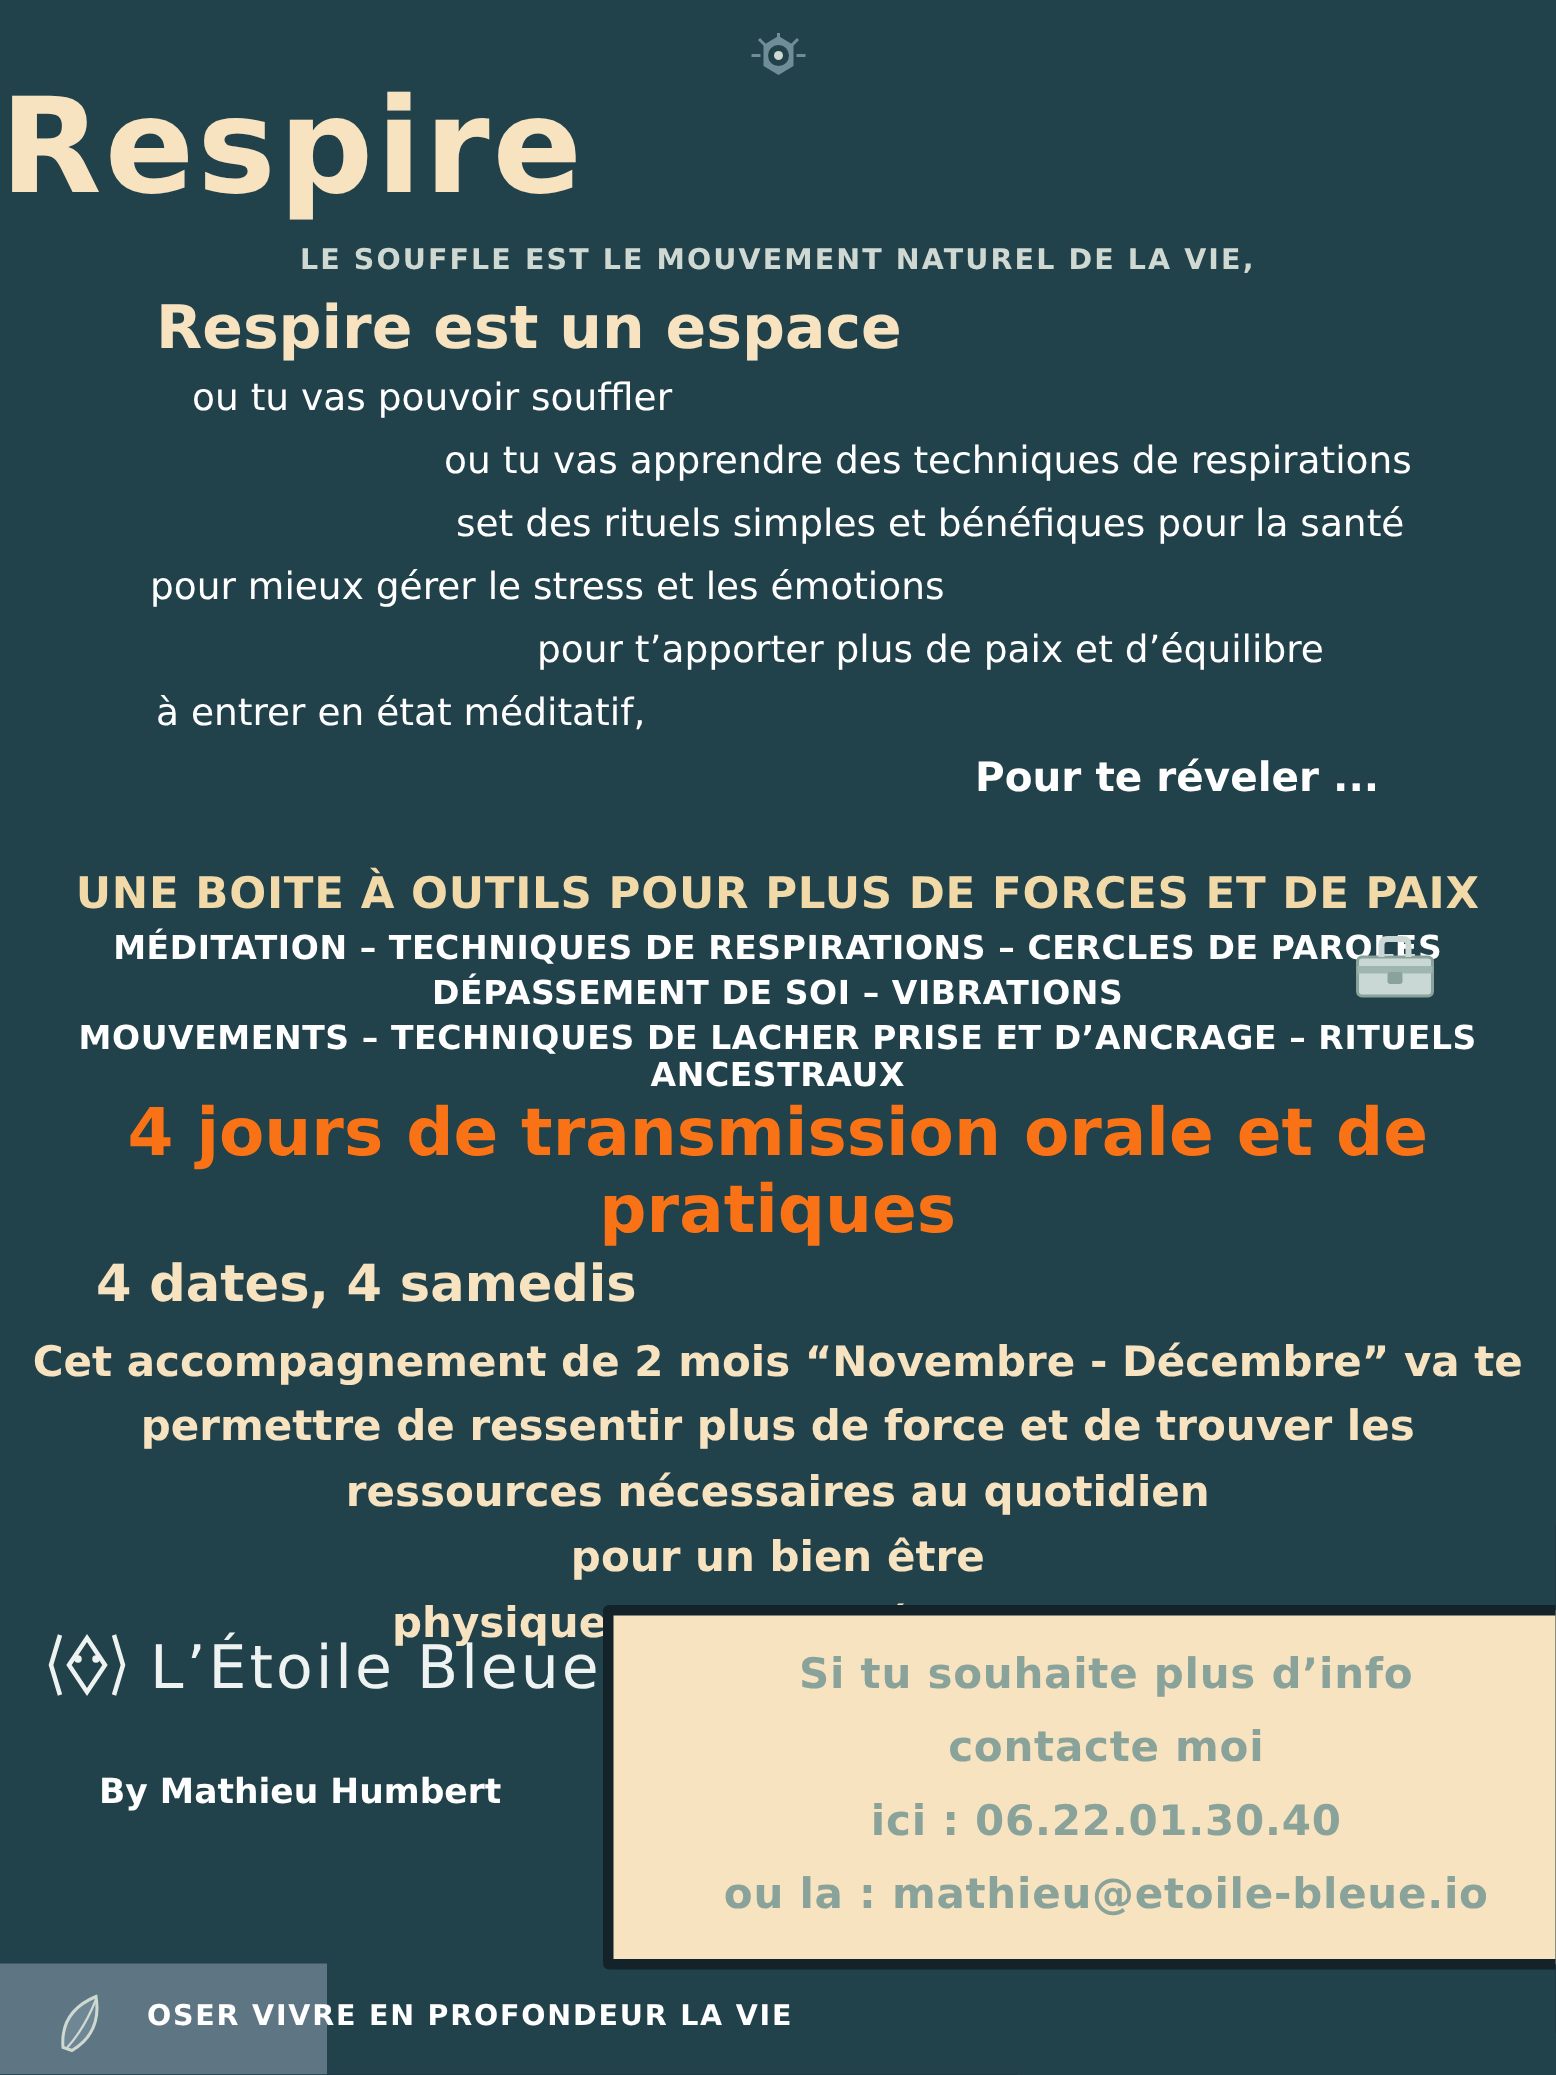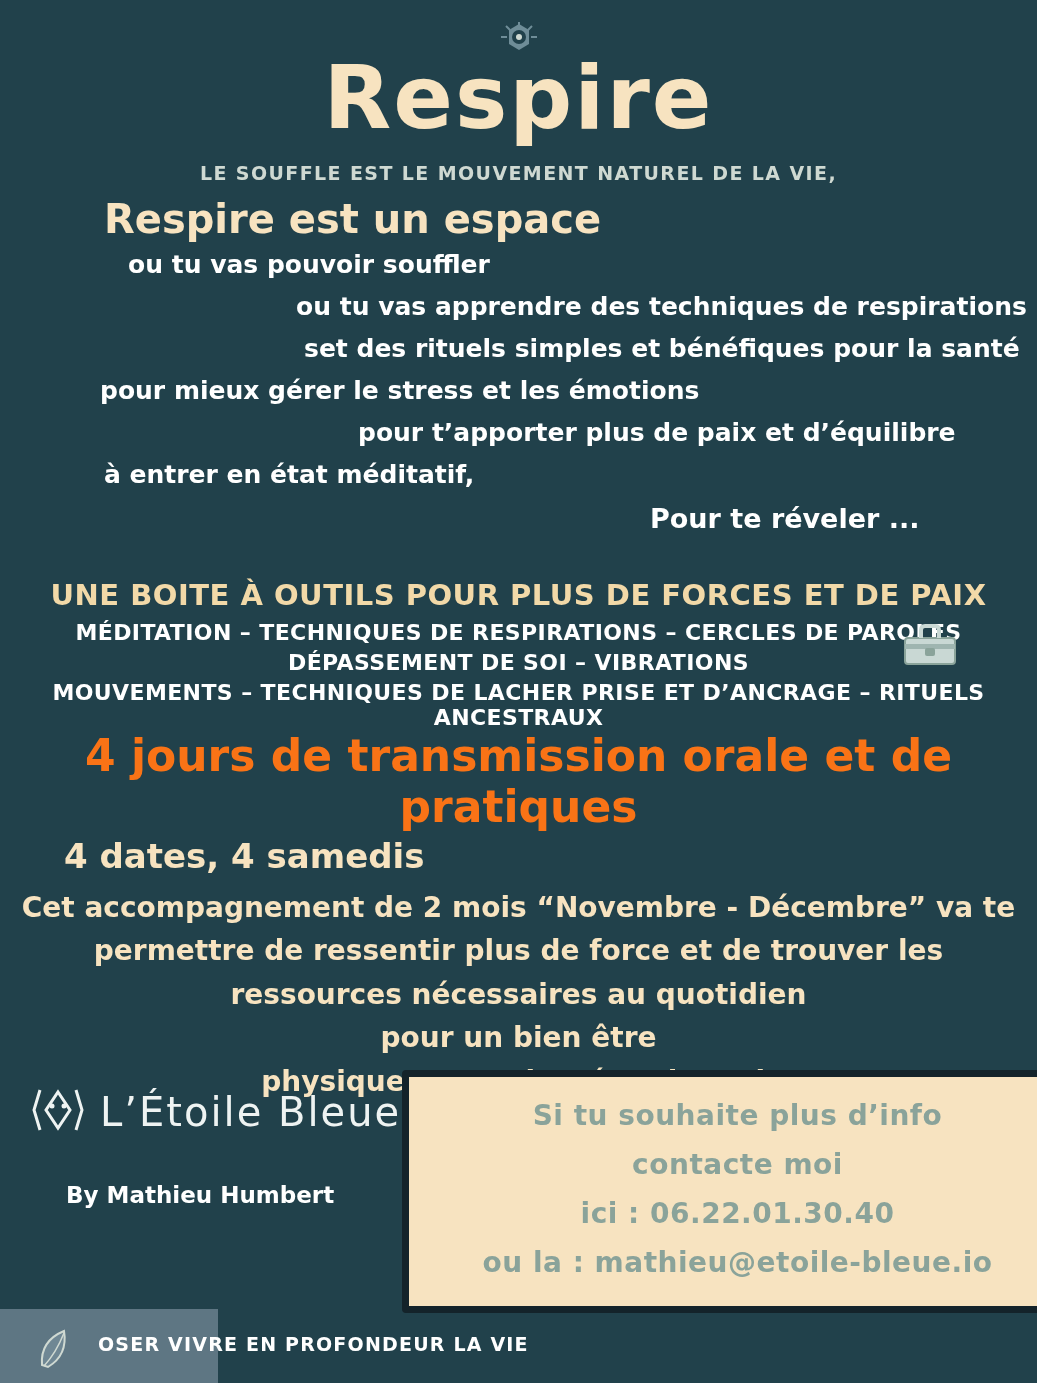--- a/index.html
+++ b/index.html
@@ -33,21 +33,20 @@
     line-height: 1;
   }
   .ornament svg { display: inline-block; }
 
   
   .title {
     position: absolute;
     top: 46px;
     left: 0;
     width: 100%;
-    text-align: center;
     font-family: "DejaVu Sans", sans-serif;
     font-size: 88px;
     font-weight: bold;
     letter-spacing: 2px;
     color: #f7e3c0;
   }
 
   .subtitle {
     position: absolute;
     top: 162px;
@@ -70,21 +69,21 @@
   }
   .intro .lead {
     font-size: 40px;
     font-weight: bold;
     color: #f7e3c0;
     margin: 0 0 8px 0;
     padding-left: 104px;
   }
   .intro .line {
     font-size: 25px;
-    font-weight: bold;
+    font-weight: normal;
     color: #ffffff;
     margin: 0 0 13px 0;
     white-space: nowrap;
   }
   .intro .reveal {
     font-size: 27px;
     font-weight: bold;
     color: #ffffff;
     margin: 14px 0 17px 0;
   }

